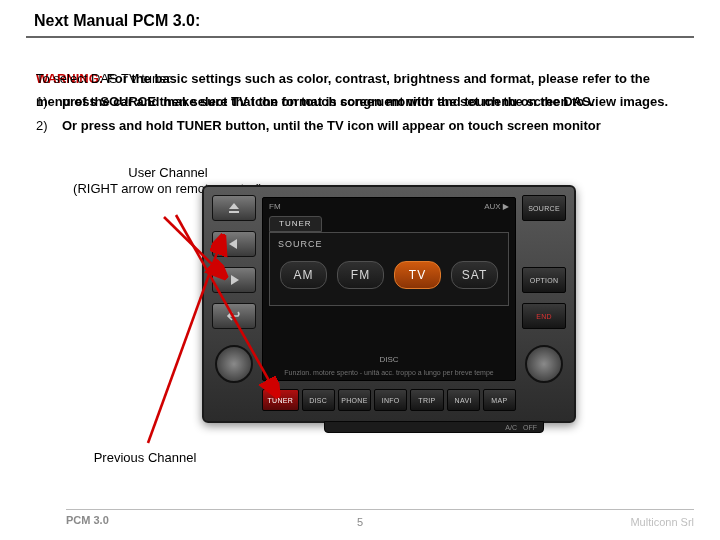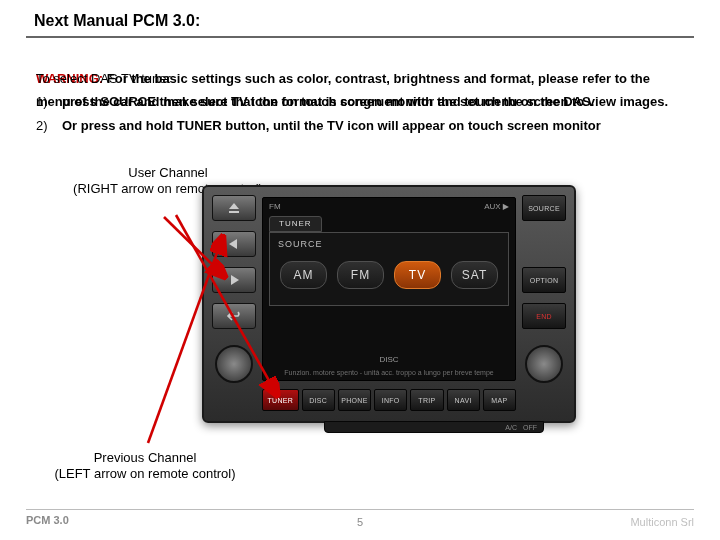--- a/index.html
+++ b/index.html
@@ -201,21 +201,21 @@
   }
   .red-arrow marker polygon { fill:#d00000; }
 
   
   .page-footer {
     position: absolute;
     left: 26px; right: 26px; bottom: 14px;
     display:flex; justify-content:space-between; align-items:flex-end;
     font-size: 11px;
   }
-  .pf-left { color:#8a8a8a; border-top:1px solid #bcbcbc; padding-top:4px; width:100%; font-weight:bold;}
+  .pf-left { color:#8a8a8a; border-top:1px solid #bcbcbc; padding-top:4px; width:100%; font-weight:bold;margin-left:40px;}
   .pf-center { position:absolute; left:0; right:0; bottom:-2px; text-align:center; color:#8a8a8a; }
   .pf-right { position:absolute; right:0; bottom:-2px; color:#bfbfbf; }
 
 </style>
 </head>
 <body>
 
 <div class="page">
 
   <div class="title">Next Manual PCM 3.0:</div>
@@ -241,21 +241,20 @@
 
   <div class="diagram">
 
     <div class="callout callout-top">
       <div>User Channel</div>
       <div>(RIGHT arrow on remote control)</div>
     </div>
 
     <div class="callout callout-bottom">
       <div>Previous Channel</div>
-      <div>(LEFT arrow on remote control)</div>
     </div>
 
     <div class="device">
 
       <div class="side-col side-left">
         <div class="pbtn">
           <svg width="14" height="12">
               <polygon points="7,1 12,7 2,7" fill="#ccc"></polygon>
               <rect x="2" y="9" width="10" height="2" fill="#ccc"></rect>
             </svg>

